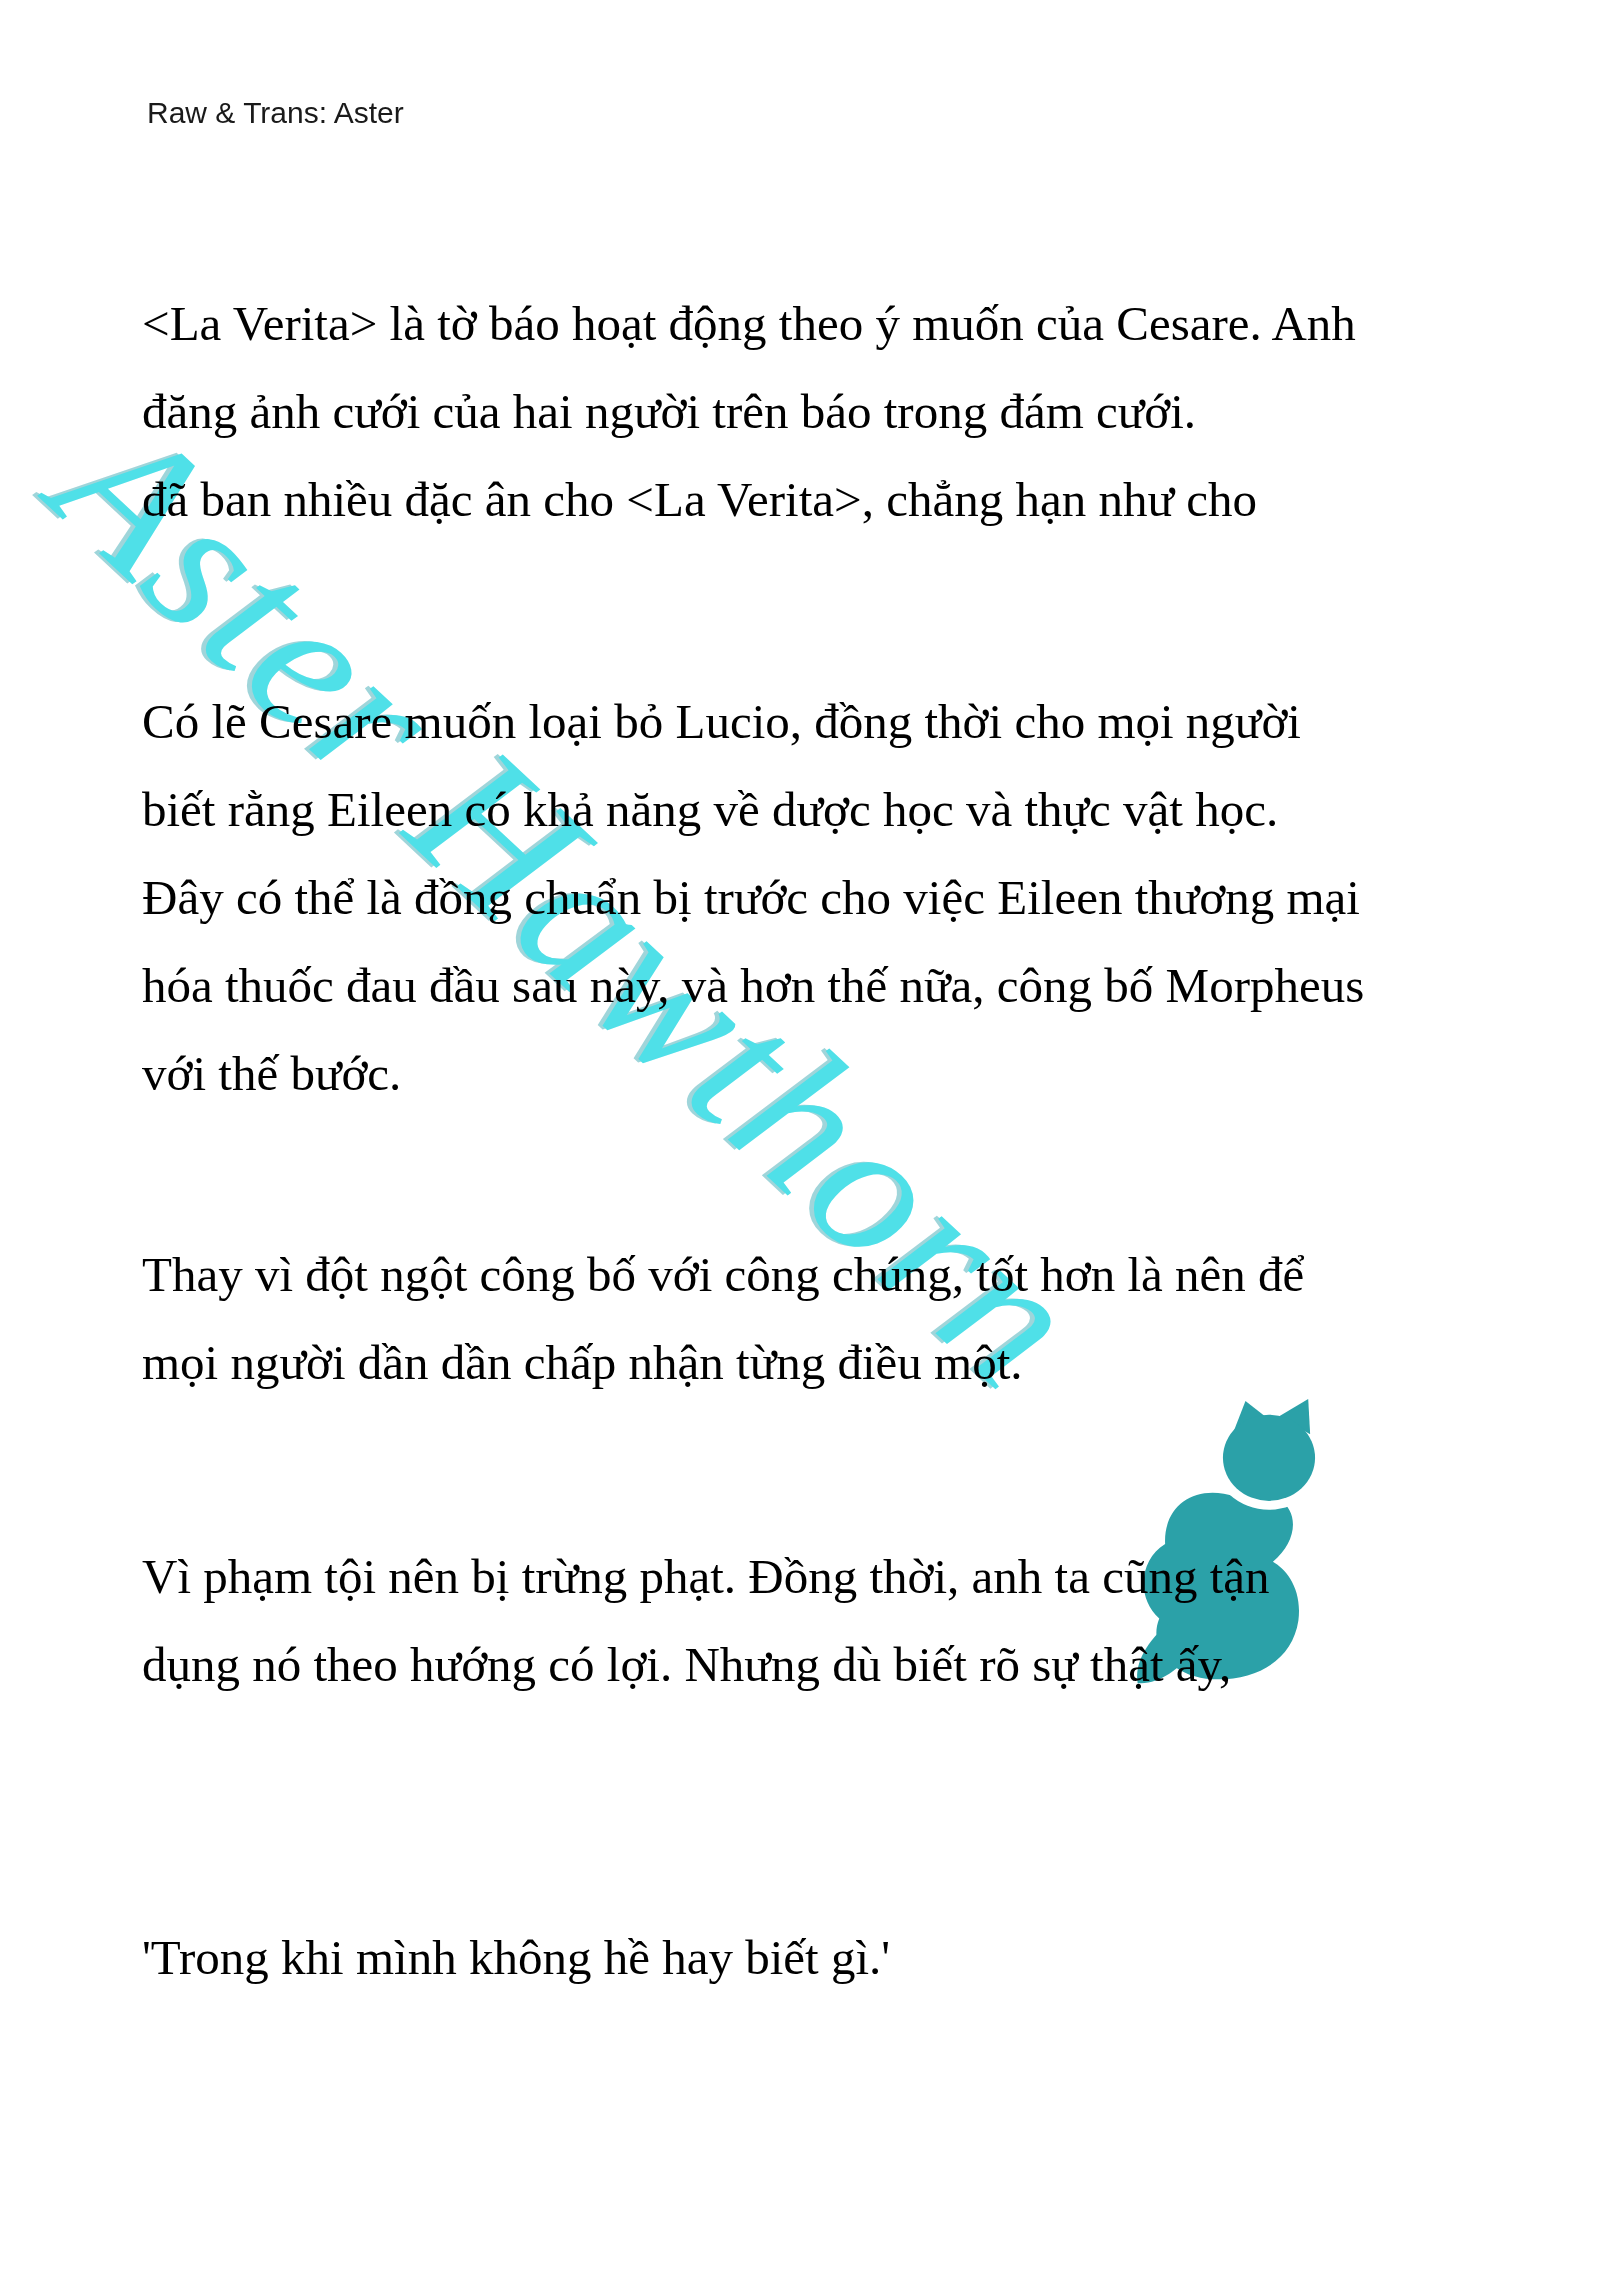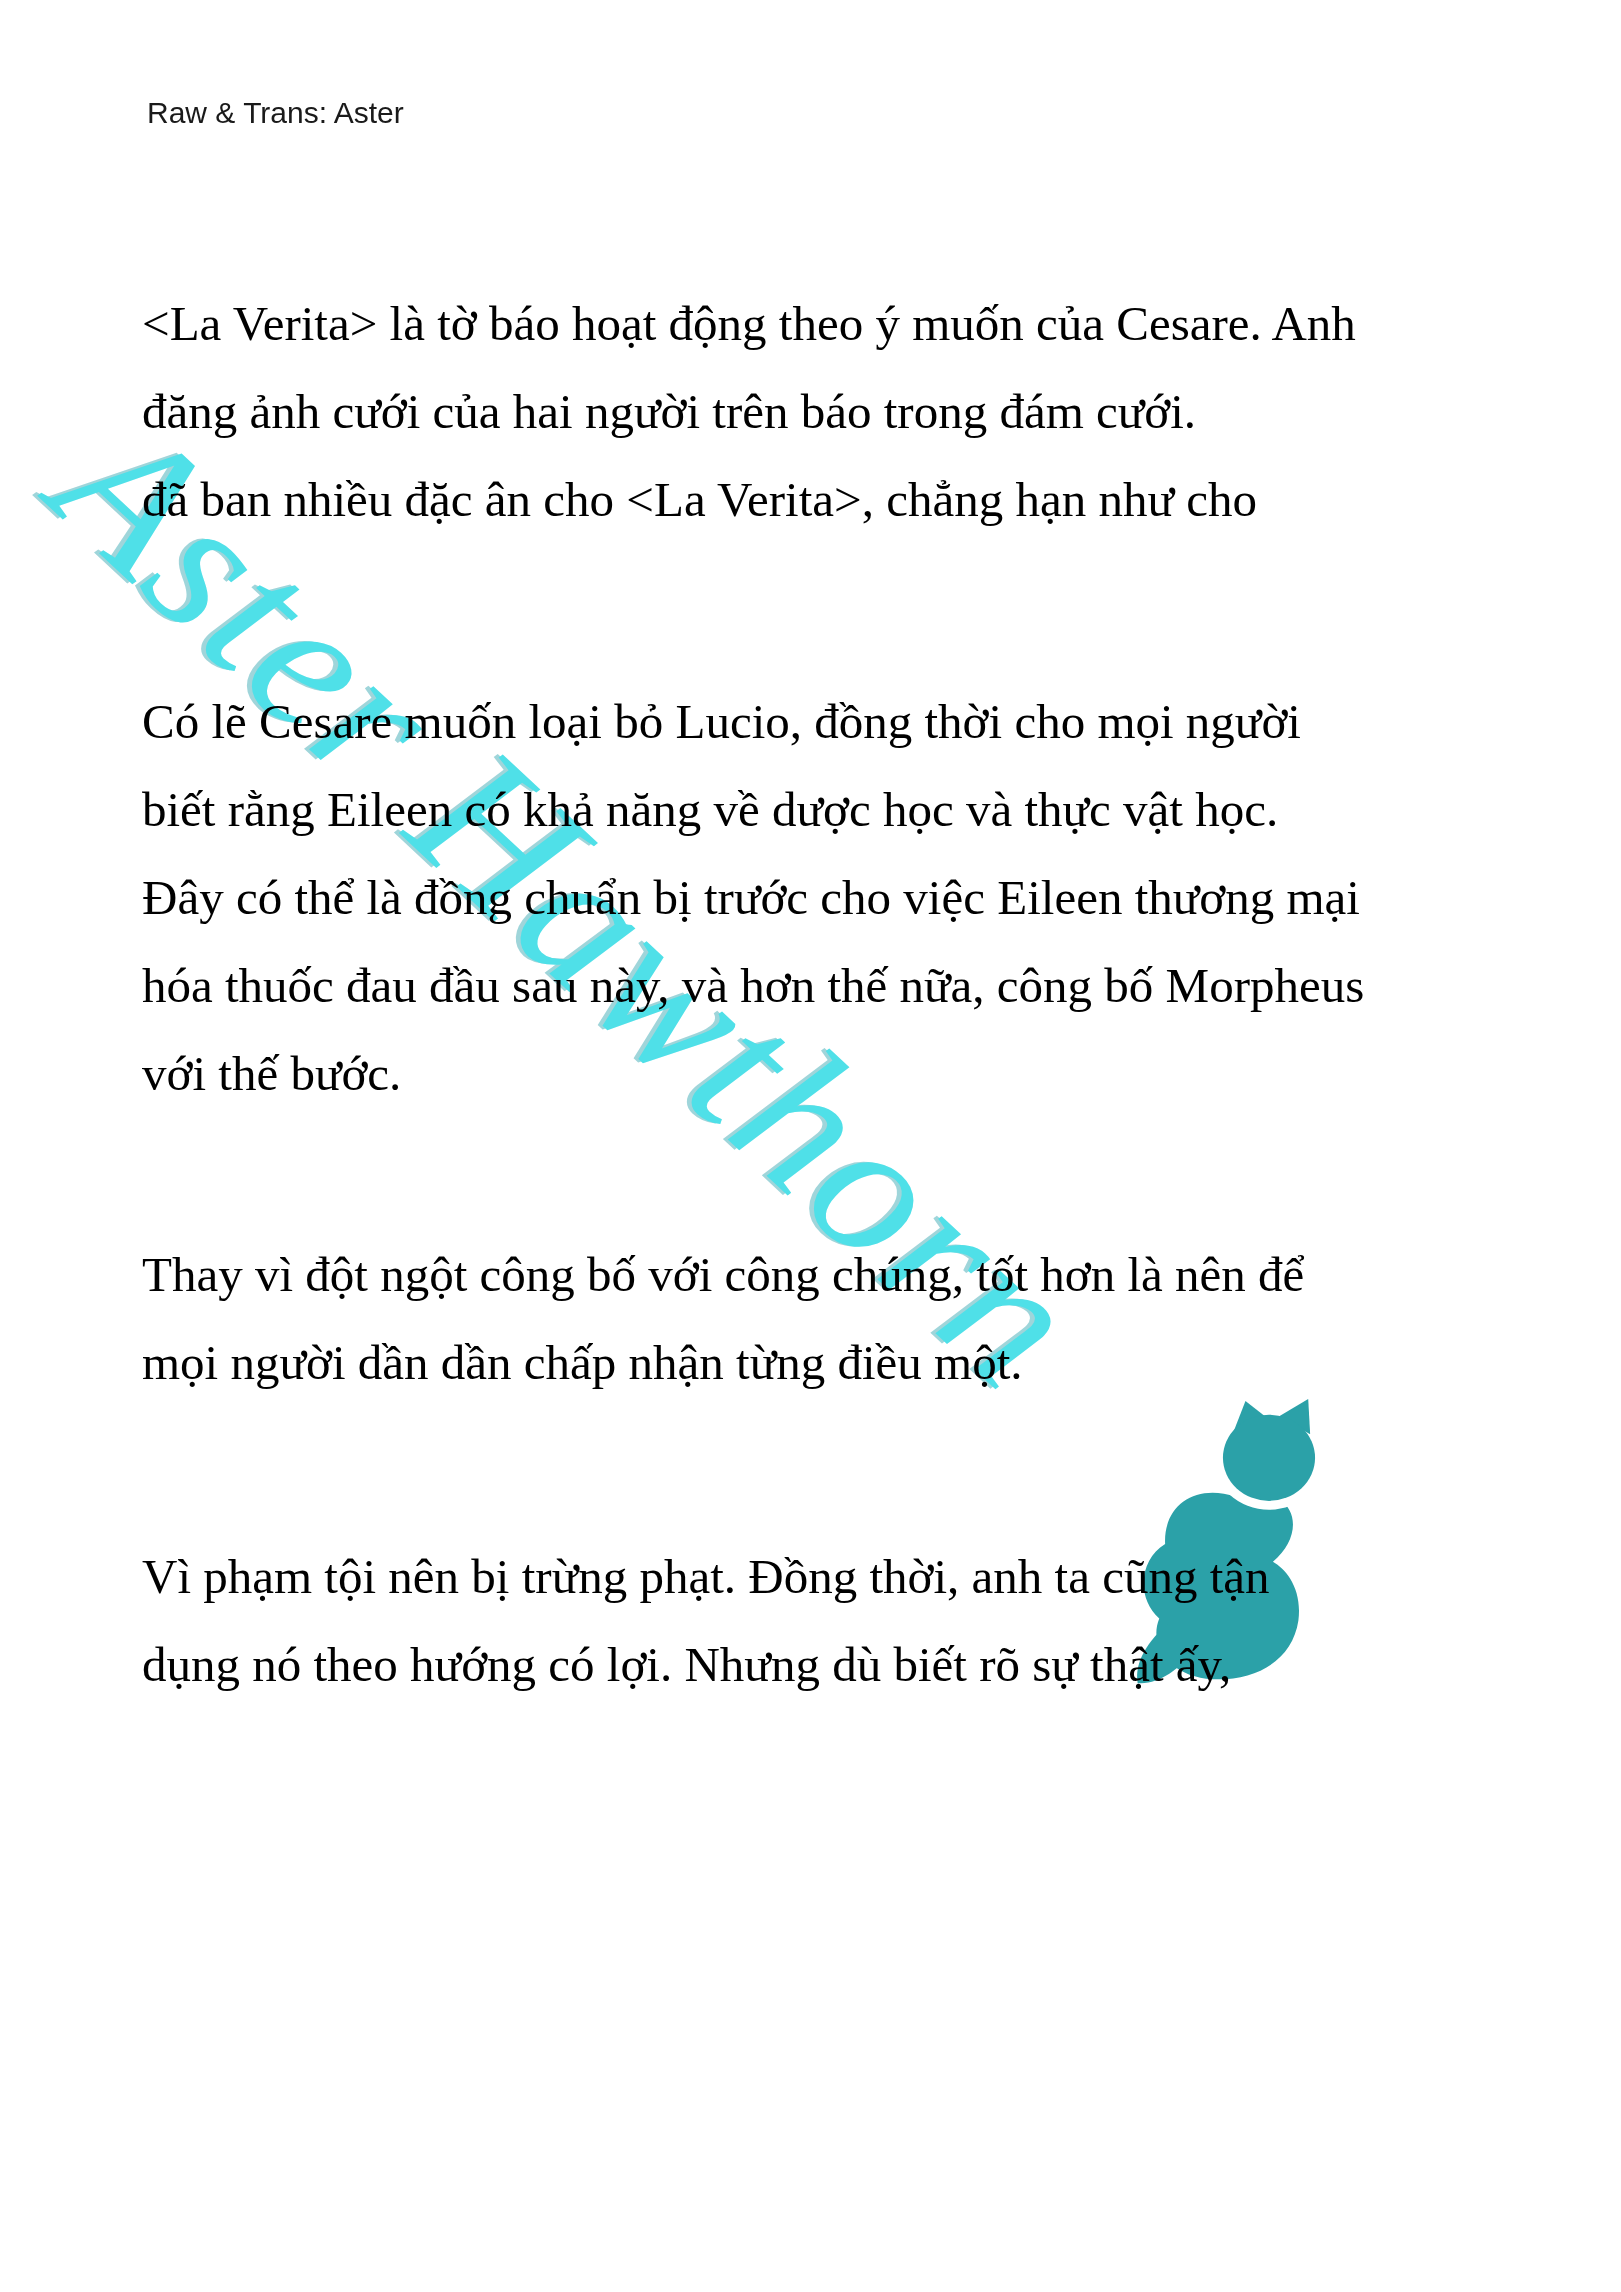--- a/index.html
+++ b/index.html
@@ -98,15 +98,18 @@
   <div class="para" style="top:1231px">
     <div class="tline">Thay vì đột ngột công bố với công chúng, tốt hơn là nên để</div>
     <div class="tline">mọi người dần dần chấp nhận từng điều một.</div>
   </div>
 
   <div class="para" style="top:1533px">
     <div class="tline">Vì phạm tội nên bị trừng phạt. Đồng thời, anh ta cũng tận</div>
     <div class="tline">dụng nó theo hướng có lợi. Nhưng dù biết rõ sự thật ấy,</div>
   </div>
 
+  <div class="para" style="top:1914px">
+    <div class="tline">'Trong khi mình không hề hay biết gì.'</div>
+  </div>
 
 </div>
 
 
 </body></html>

